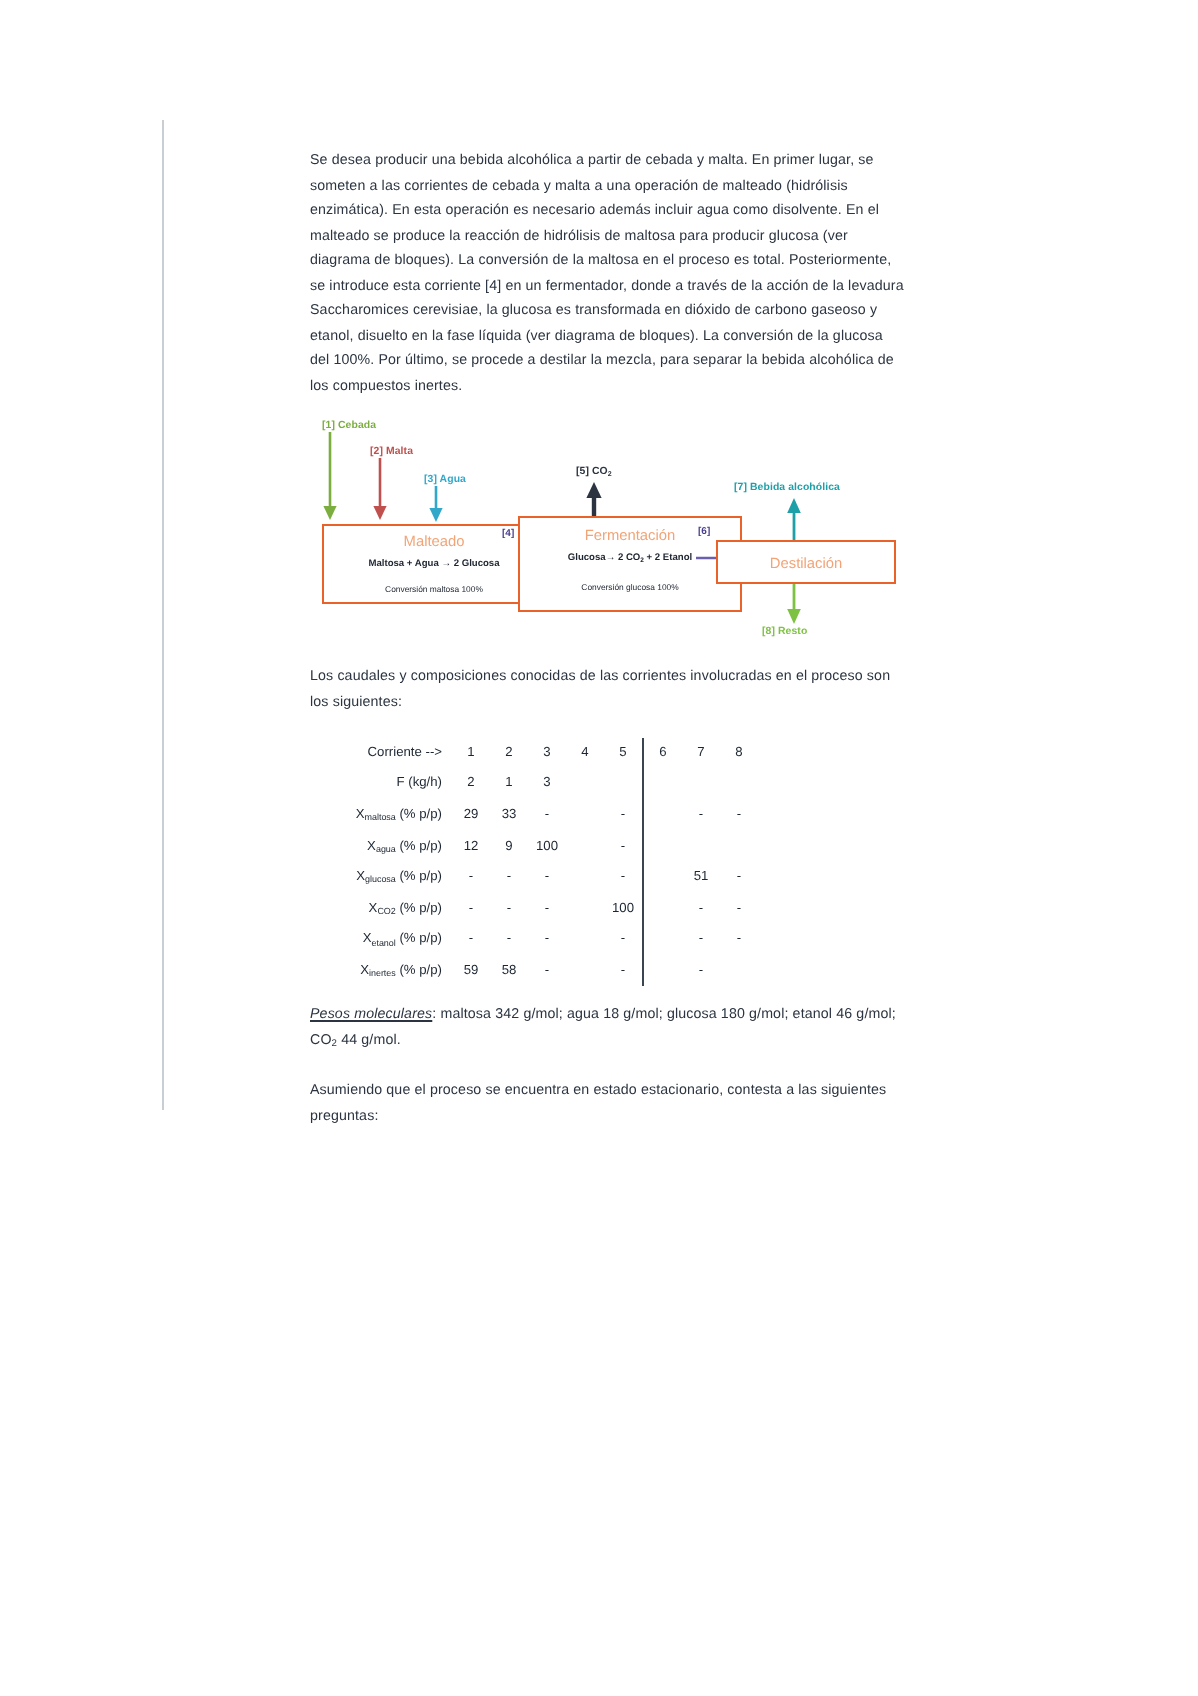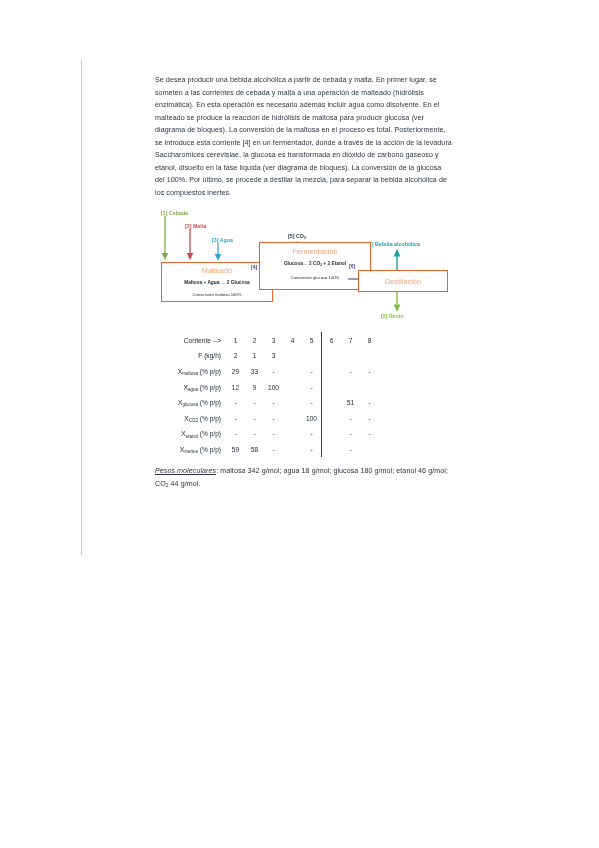--- a/index.html
+++ b/index.html
@@ -190,38 +190,39 @@
         <div class="brxn" style="top:16.5px;">Maltosa + Agua → 2 Glucosa</div>
         <div class="bconv" style="top:29px;">Conversión maltosa 100%</div>
       </div>
 
       <div class="stream-tag" style="left:96px; top:54px;">[4]</div>
       <svg class="arrow-h" style="left:118px; top:64px;" width="30" height="12">
         <line x1="0" y1="6" x2="22" y2="6" stroke="#6B5FAF" stroke-width="1.3"></line>
         <polygon points="28,6 20.5,2.7 20.5,9.3" fill="#4A3F8F"></polygon>
       </svg>
 
-      <div class="box" style="left:104px; top:32px; width:112px; height:48px;">
+      <div class="box" style="left:104px; top:48px; width:112px; height:48px;">
         <div class="btitle" style="top:4px;">Fermentación</div>
         <div class="brxn" style="top:18px;">Glucosa→ 2 CO<sub>2</sub> + 2 Etanol</div>
         <div class="bconv" style="top:32px;">Conversión  glucosa 100%</div>
       </div>
 
       <div class="stream-tag" style="left:194px; top:53px;">[6]</div>
       <svg class="arrow-h" style="left:193px; top:63px;" width="30" height="12">
         <line x1="0" y1="6" x2="22" y2="6" stroke="#6B5FAF" stroke-width="1.3"></line>
         <polygon points="28,6 20.5,2.7 20.5,9.3" fill="#4A3F8F"></polygon>
       </svg>
 
       <div class="box" style="left:203px; top:60px; width:90px; height:22px;">
         <div class="btitle" style="top:6px;">Destilación</div>
       </div>
 
     </div>
 
+    <p class="para">Los caudales y composiciones conocidas de las corrientes involucradas en el proceso son los siguientes:</p>
 
     <div class="tbl-wrap">
       <table class="data">
         <tbody>
           <tr>
             <td class="rowlbl">Corriente --&gt;</td>
             <td class="c">1</td>
             <td class="c">2</td>
             <td class="c">3</td>
             <td class="c">4</td>
@@ -310,15 +311,16 @@
               <td class="c"></td>
             </tr>
           </tbody>
       </table>
     </div>
 
     <p class="para" style="margin-top:-4px;">
       <span class="underline-it">Pesos moleculares</span><span>: maltosa 342 g/mol; agua 18 g/mol; glucosa 180 g/mol; etanol 46 g/mol; CO<sub>2</sub> 44 g/mol.</span>
     </p>
 
+    <p class="para">Asumiendo que el proceso se encuentra en estado estacionario, contesta a las siguientes preguntas:</p>
 
   </div>
 </div>
 
 </body></html>

